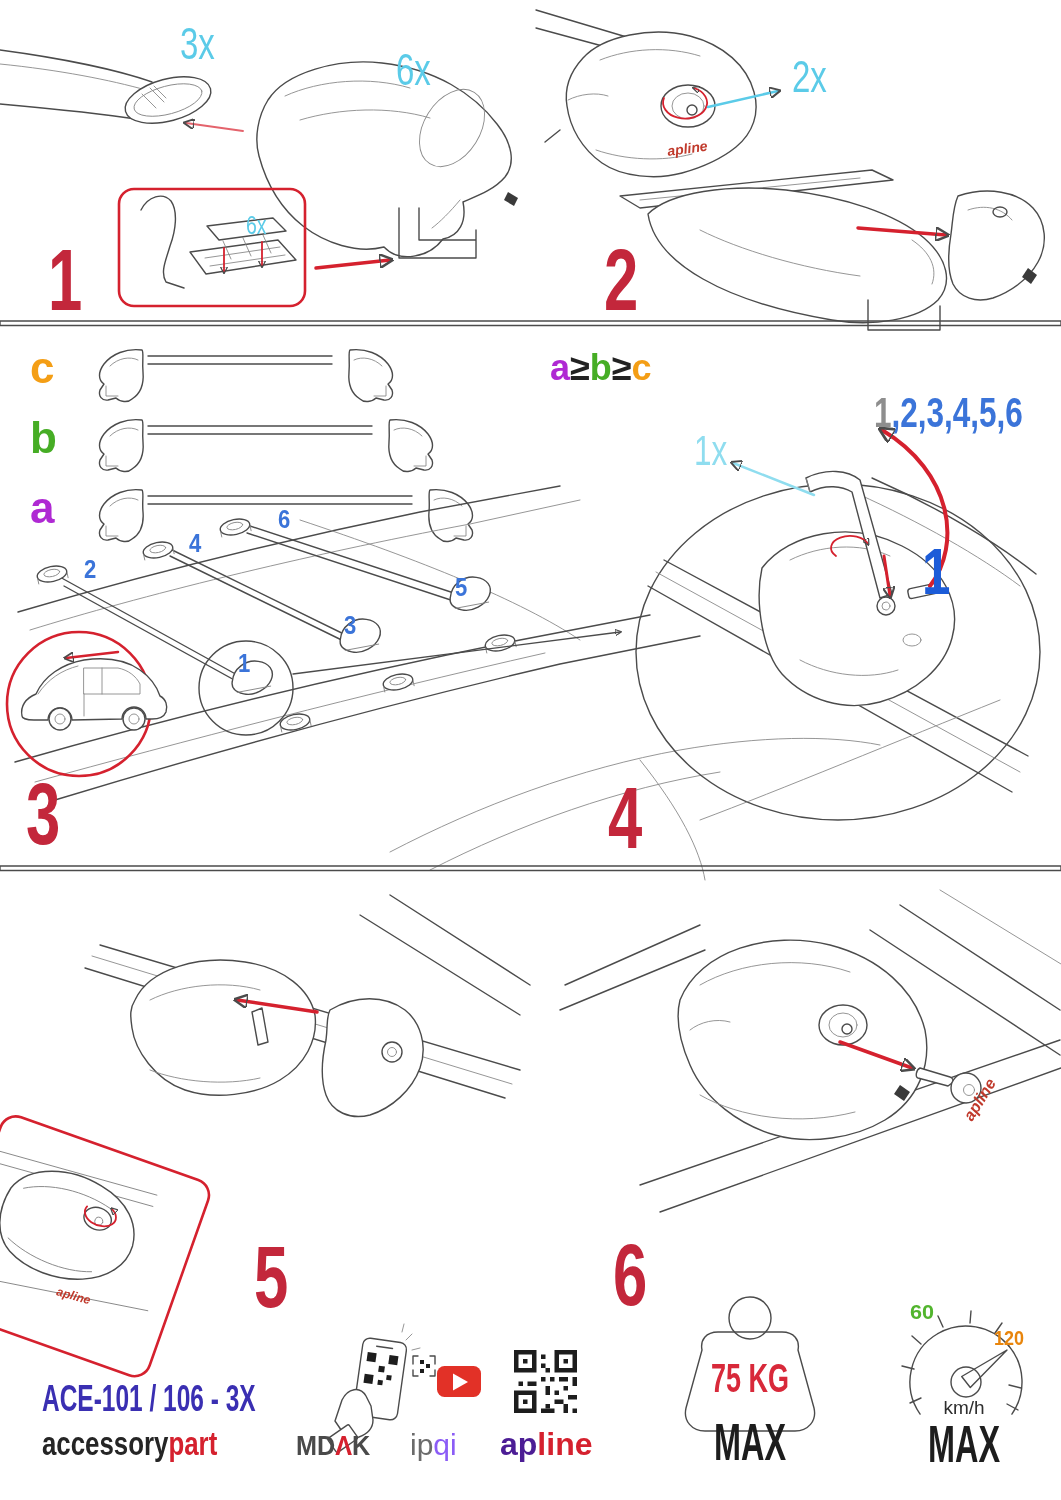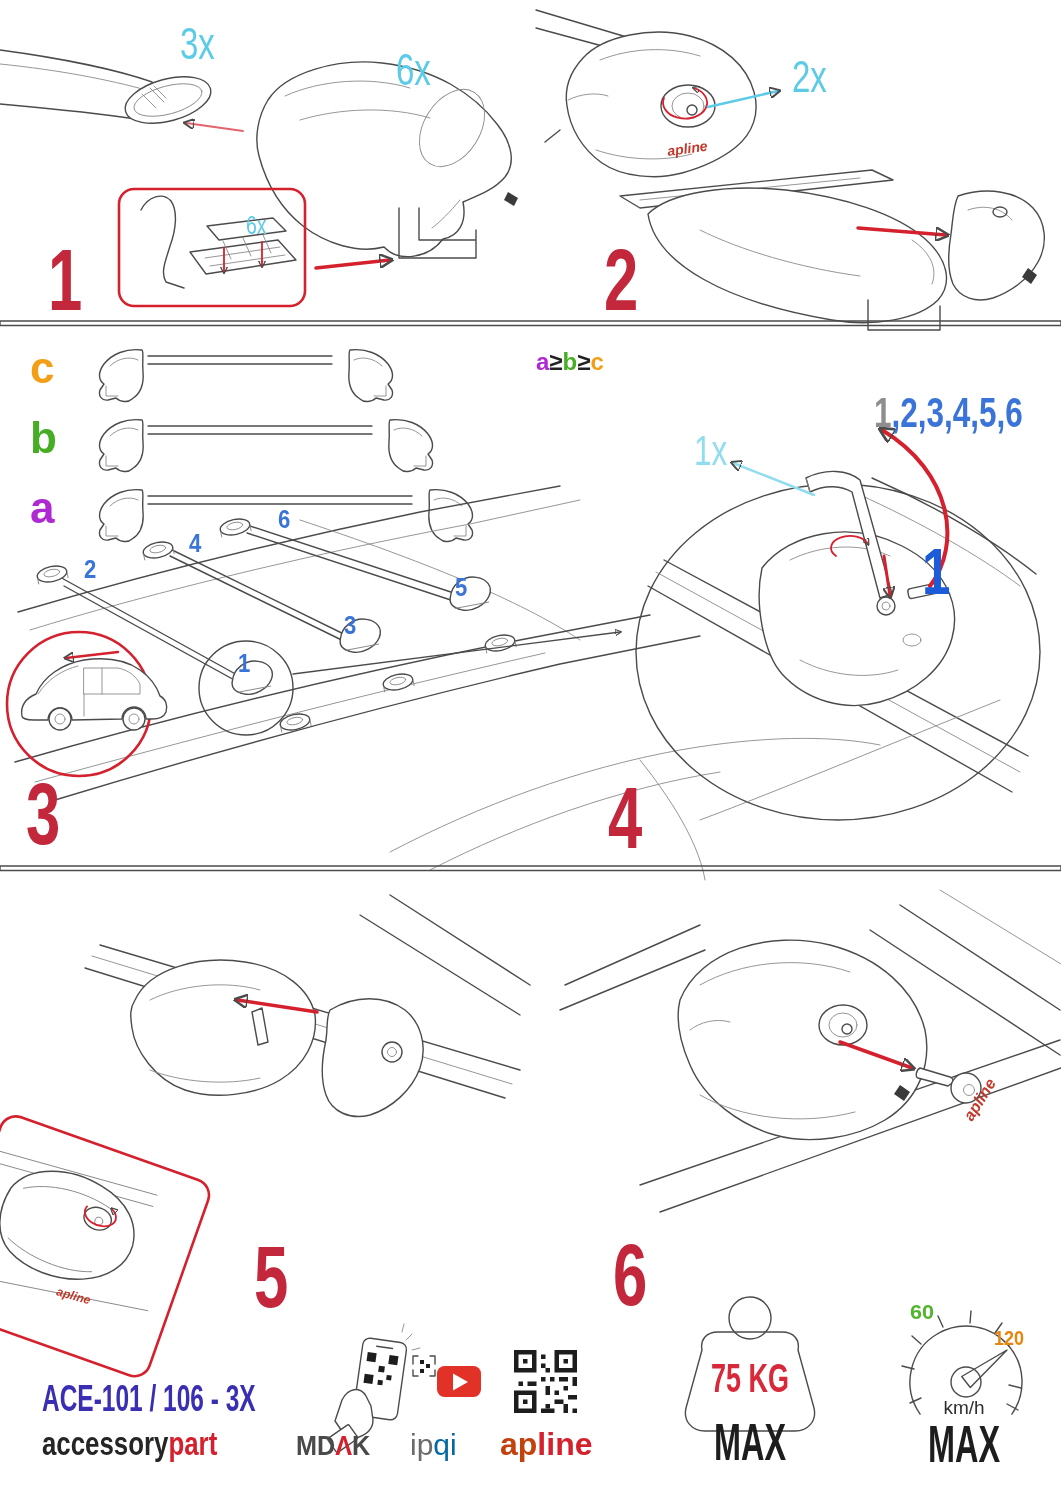--- a/index.html
+++ b/index.html
@@ -308,28 +308,28 @@
 <div class="t abc" style="left:30px;top:486px;color:#AF29D3;">a</div>
 
 <div class="t posnum" style="left:238px;top:650px;">1</div>
 <div class="t posnum" style="left:84px;top:556px;">2</div>
 <div class="t posnum" style="left:344px;top:612px;">3</div>
 <div class="t posnum" style="left:189px;top:530px;">4</div>
 <div class="t posnum" style="left:455px;top:574px;">5</div>
 <div class="t posnum" style="left:278px;top:506px;">6</div>
 <div class="t stepnum" style="left:26px;top:770px;">3</div>
 
-<div class="t b" style="left:536px;top:350px;font-size:24px;"><span style="color:#AF29D3;">a</span><span style="color:#222;">≥</span><span style="color:#46AD25;">b</span><span style="color:#222;">≥</span><span style="color:#F49E15;">c</span></div>
+<div class="t b" style="left:550px;top:350px;font-size:36px;"><span style="color:#AF29D3;">a</span><span style="color:#222;">≥</span><span style="color:#46AD25;">b</span><span style="color:#222;">≥</span><span style="color:#F49E15;">c</span></div>
 <div class="t b" style="left:874px;top:392px;font-size:42px;transform:scaleX(.75);"><span style="color:#8E8E8E;">1</span><span style="color:#3B74D9;">,2,3,4,5,6</span></div>
 <div class="t qty" style="left:694px;top:430px;font-size:42px;color:#8FDDEF;">1x</div>
 <div class="t b" style="left:922px;top:540px;font-size:64px;color:#1C5CD8;transform:scaleX(.8);">1</div>
 <div class="t stepnum" style="left:608px;top:774px;">4</div>
 
 <div class="t stepnum" style="left:254px;top:1233px;">5</div>
 <div class="t stepnum" style="left:613px;top:1231px;">6</div>
 
 <div class="t b" style="left:42px;top:1381px;font-size:36px;color:#3A2FB2;transform:scaleX(.68);">ACE-101 / 106 - 3X</div>
 <div class="t b" style="left:42px;top:1426px;font-size:34px;transform:scaleX(.76);"><span style="color:#252525;">accessory</span><span style="color:#D5212E;">part</span></div>
 <div class="t b" style="left:296px;top:1432px;font-size:28px;transform:scaleX(.9);"><span style="color:#4a4a4a;">MD</span><span style="color:#D5212E;">Λ</span><span style="color:#4a4a4a;">K</span></div>
-<div class="t" style="left:410px;top:1430px;font-size:30px;"><span style="color:#6b6b6b;">ip</span><span style="color:#0369a1;">qi</span></div>
-<div class="t b" style="left:500px;top:1428px;font-size:32px;"><span style="color:#c2410c;">ap</span><span style="color:#D5212E;margin-top:16px;">line</span></div>
+<div class="t" style="left:410px;top:1430px;font-size:30px;"><span style="color:#6b6b6b;">ip</span><span style="color:#8b5cf6;">qi</span></div>
+<div class="t b" style="left:500px;top:1428px;font-size:32px;"><span style="color:#4c1d95;">ap</span><span style="color:#D5212E;margin-top:16px;">line</span></div>
 
 </div>
 
 </body></html>

